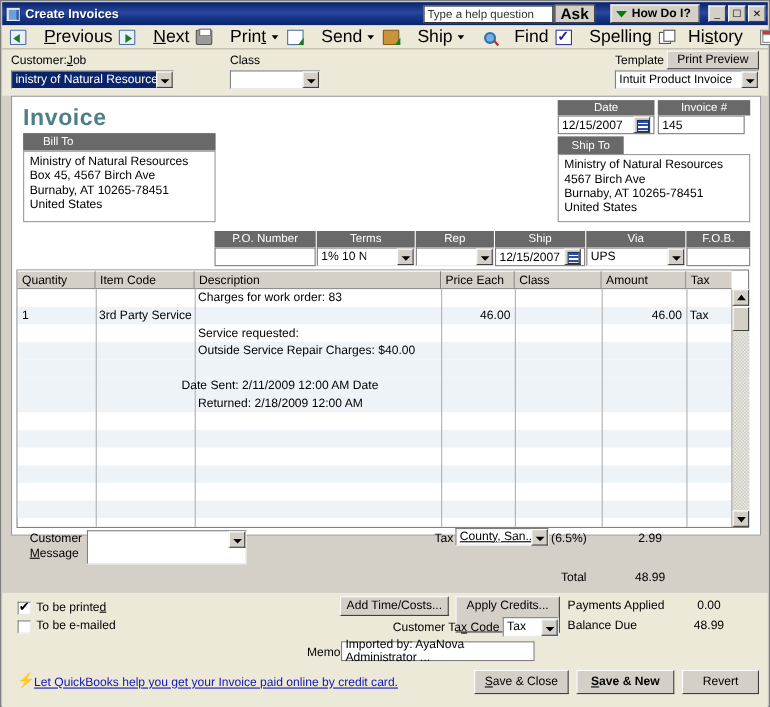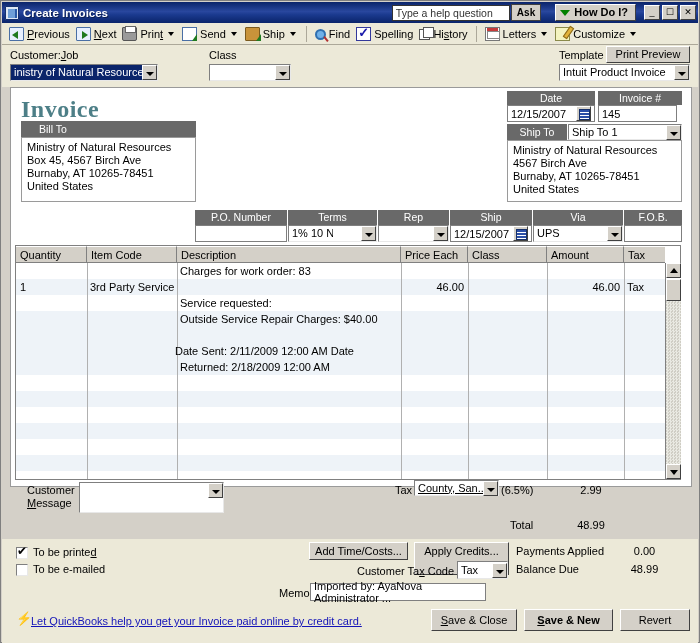--- a/index.html
+++ b/index.html
@@ -38,21 +38,21 @@
     text-shadow: 1px 1px 0 #00000066; white-space: nowrap;
   }
   .help-wrap { margin-left: auto; display: flex; align-items: center; gap: 0px; padding-right: 2px; }
   .help-input {
     width: 118px; height: 16px; background: #fff; border: 1px solid #333;
     font-size: 10.5px; color: #333; padding: 0 3px; line-height: 14px;
     font-family: "Liberation Sans", sans-serif;
   }
   .ask-btn {
     height: 17px; background: #d4d0c8; border: 1px solid #404040;
-    font-weight: bold; font-size: 10px; padding: 0 5px; line-height: 15px;
+    font-weight: bold; font-size: 14px; padding: 0 5px; line-height: 15px;
     margin-left: 1px; color: #000; cursor: pointer;
   }
   .howdoi {
     height: 17px; margin-left: 14px; background: #d4d0c8;
     border-top:1px solid #fff; border-left:1px solid #fff;
     border-right:1px solid #404040; border-bottom:1px solid #404040;
     font-weight: bold; font-size: 11px; padding: 0 7px 0 4px; line-height: 15px;
     display: flex; align-items: center; gap: 4px; cursor: pointer;
   }
   .tri-down {
@@ -68,21 +68,21 @@
   }
   .wbtn.first { margin-left: 8px; }
 
   
   .toolbar {
     position: absolute; left: 1px; top: 22px; width: 696px; height: 22px;
     background: #ece9d8; border-bottom: 1px solid #aca899;
     display: flex; align-items: center; padding-left: 4px;
   }
   .tb-item { display: flex; align-items: center; height: 20px; padding: 0 3px; cursor: pointer; gap: 3px; }
-  .tb-label { font-size: 11px; color: #000; white-space: nowrap; }
+  .tb-label { font-size: 16px; color: #000; white-space: nowrap; margin-left: 13px; }
   .tb-caret { width:0;height:0;border-left:3px solid transparent;border-right:3px solid transparent;border-top:4px solid #000; margin: 0 5px 0 2px; cursor:pointer;}
   .tb-sep { width: 1px; height: 16px; background: #aca899; margin: 0 5px; }
   .ic { width: 15px; height: 14px; position: relative; flex: 0 0 auto; }
 
   
   .ic-prev, .ic-next { background:#e8f0ff; border:1px solid #4a6fa5; border-radius:1px; }
   .ic-prev:after, .ic-next:after {
     content:""; position:absolute; width:0;height:0;
     border-top:4px solid transparent;border-bottom:4px solid transparent; top:3px;
   }
@@ -137,22 +137,22 @@
     cursor: pointer; text-align: center; font-family:"Liberation Sans", sans-serif;
   }
 
   
   .form-body {
     position: absolute; left: 9px; top: 86px; width: 682px; height: 400px;
     background: #fff; border: 1px solid #9a9a9a;
   }
   .inv-title {
     position: absolute; left: 10px; top: 8px;
-    font-size: 24px; font-weight: bold; color: #4d7f87;
-    letter-spacing: 0.5px; font-family: Liberation Serif, serif;
+    font-size: 21px; font-weight: bold; color: #4d7f87;
+    letter-spacing: 0.5px; font-family: Liberation Sans, sans-serif;
   }
   .hdr-bar {
     position: absolute; background: #696969; color: #fff; font-size: 10.5px;
     display: flex; align-items: center; justify-content: center;
   }
   .box {
     position: absolute; background: #fff; border: 1px solid #9a9a9a;
     font-size: 11px; padding: 3px 5px; line-height: 13px; color:#000;
   }
   .field-sm {
@@ -339,24 +339,20 @@
     <div class="hdr-bar" style="left:587px; top:3px; width:84px; height:14px;">Invoice #</div>
     <div class="field-sm" style="left:496px; top:17px; width:88px;">
       <span style="flex:1">12/15/2007</span>
       <span class="cal-btn"></span>
     </div>
     <div class="field-sm" style="left:587px; top:17px; width:79px;">
       <span>145</span>
     </div>
 
     <div class="hdr-bar" style="left:496px; top:36px; width:60px; height:16px;">Ship To</div>
-    <div class="combo" style="left:557px; top:36px; width:114px; height:16px;">
-      <span class="val">Ship To 1</span>
-      <span class="arrow"></span>
-    </div>
     <div class="box" style="left:496px; top:52px; width:175px; height:62px; border-color:#9a9a9a;">
       <div>Ministry of Natural Resources</div>
       <div>4567 Birch Ave</div>
       <div>Burnaby, AT 10265-78451</div>
       <div>United States</div>
     </div>
 
     <div class="band-cell" style="left:184px; top:122px; width:92px; height:15px;">P.O. Number</div>
     <div class="band-cell" style="left:277px; top:122px; width:89px; height:15px;">Terms</div>
     <div class="band-cell" style="left:367px; top:122px; width:71px; height:15px;">Rep</div>
@@ -421,21 +417,21 @@
       <div class="gcell" style="left:164px; top:19px;">Charges for work order: 83</div>
 
       <div class="gcell" style="left:4px;   top:35px;">1</div>
       <div class="gcell" style="left:74px;  top:35px;">3rd Party Service</div>
       <div class="gcell" style="left:385px; top:35px; width:63px; text-align:right;">46.00</div>
       <div class="gcell" style="left:531px; top:35px; width:73px; text-align:right;">46.00</div>
       <div class="gcell" style="left:611px; top:35px;">Tax</div>
 
       <div class="gcell" style="left:164px; top:51px;">Service requested:</div>
       <div class="gcell" style="left:164px; top:67px;">Outside Service Repair Charges: $40.00</div>
-      <div class="gcell" style="left:159px; top:99px;">Date Sent: 2/11/2009 12:00 AM  Date</div>
+      <div class="gcell" style="left:149px; top:99px;">Date Sent: 2/11/2009 12:00 AM  Date</div>
       <div class="gcell" style="left:164px; top:115px;">Returned: 2/18/2009 12:00 AM</div>
 
       <div class="sbar" style="left:649px; top:17px; height:216px;">
         <div class="sbtn up" style="top:0px;"></div>
         <div class="sthumb" style="top:16px; height:22px;"></div>
         <div class="strack" style="top:38px; height:163px;"></div>
         <div class="sbtn dn" style="top:201px;"></div>
       </div>
     </div>
 

